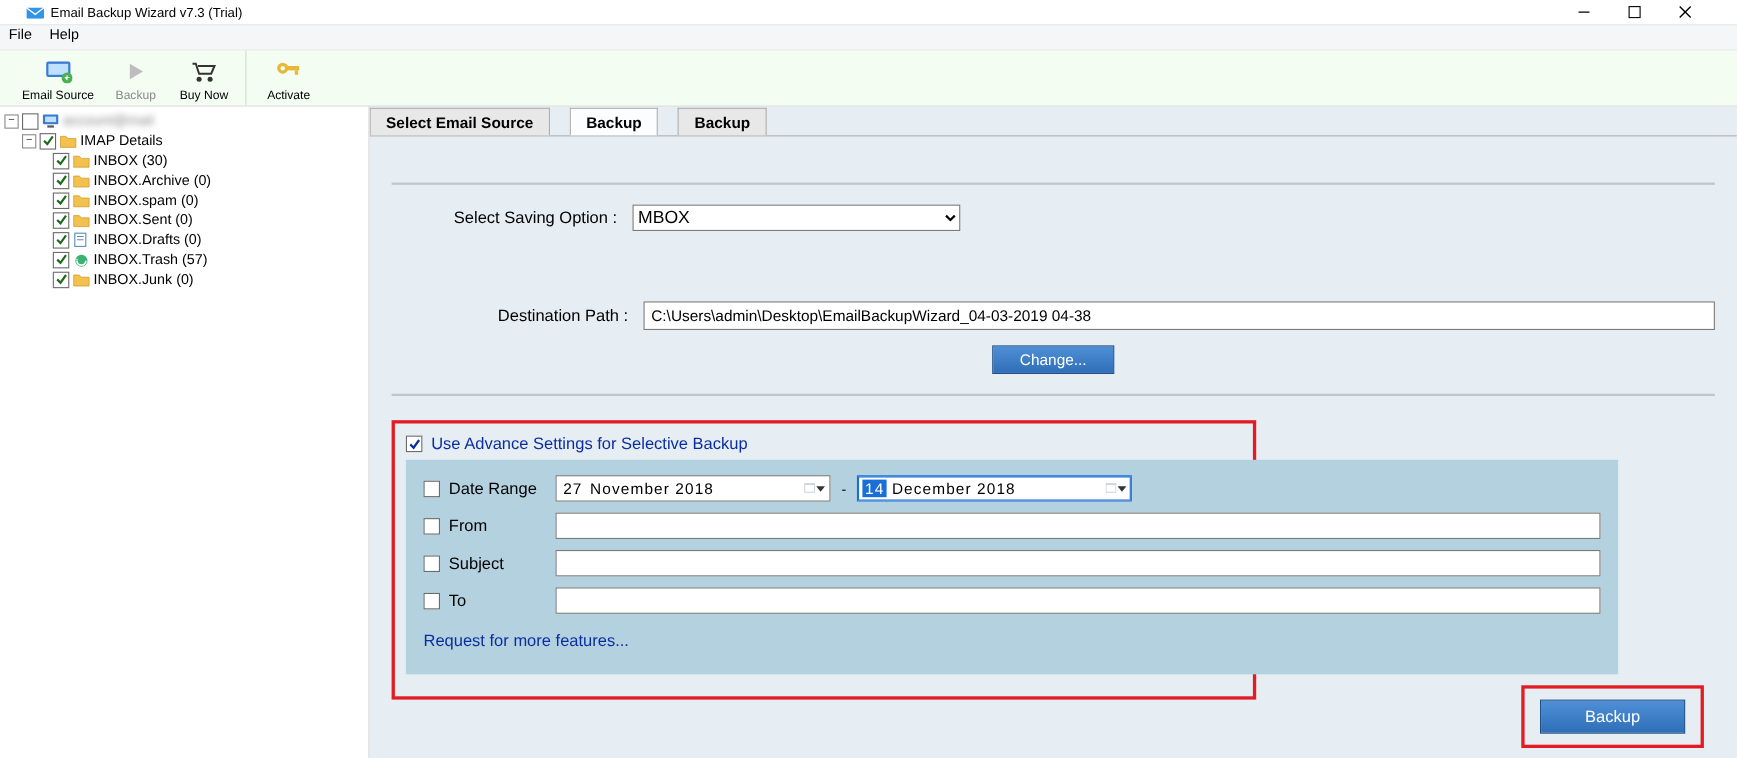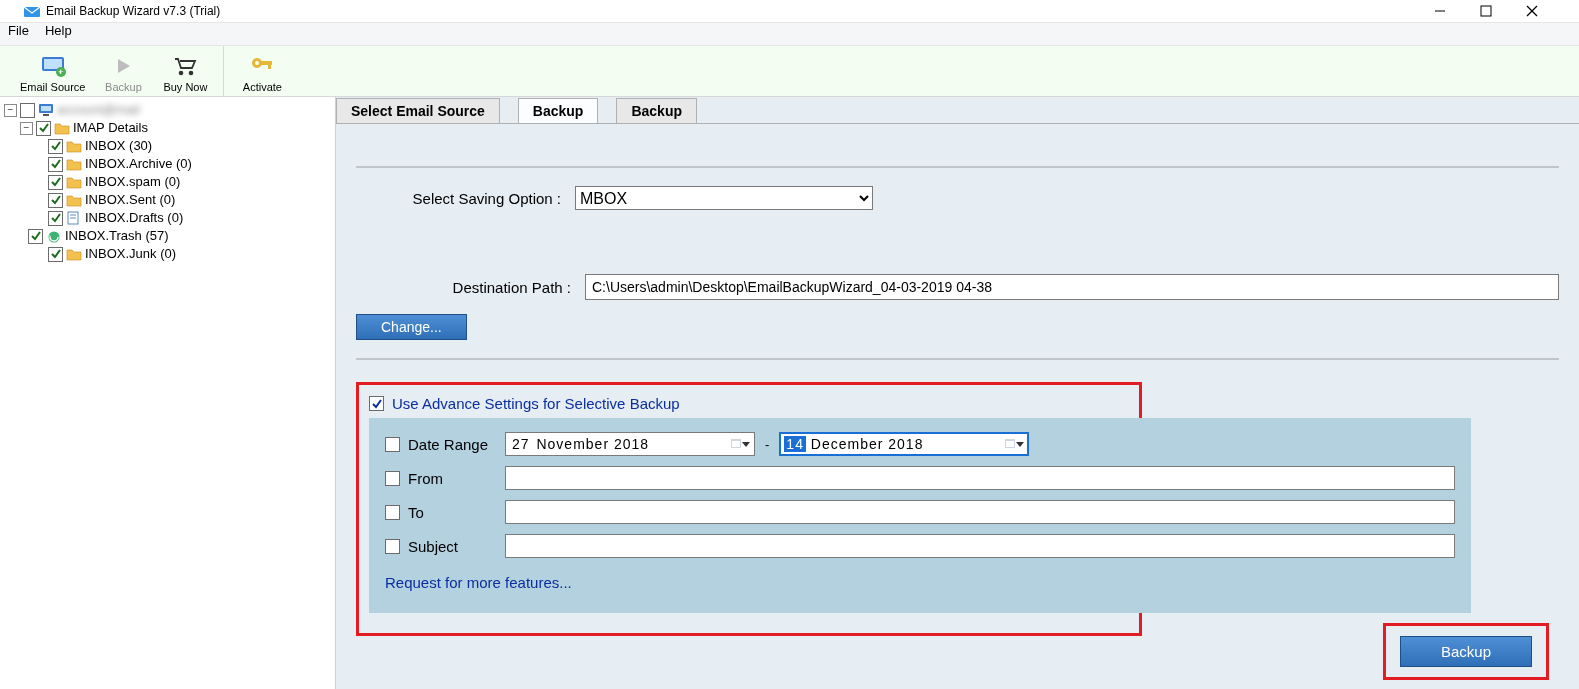--- a/index.html
+++ b/index.html
@@ -29,21 +29,21 @@
   .tabs{display:flex;align-items:flex-end;height:26px;margin-top:0;padding-left:0;background:transparent}
   .tab{padding:4px 14px;font-size:14px;font-weight:700;border:1px solid #b0b0b0;border-bottom:none;background:#e8e8e8;margin-right:18px}
   .tab.active{background:#fbfdff}
   .tabpanel{background:#e6edf3;border-top:1px solid #b0b0b0;padding:36px 20px}
   .section-line{border-top:2px solid #bfc5cb;margin:6px 0 18px 0}
   .row{display:flex;align-items:center;margin-bottom:14px}
   .row .lbl{width:175px;text-align:right;padding-right:14px;font-size:15px}
   select.saveopt{width:298px;height:24px;border:1px solid #7a7a7a;background:#fff;font-size:16px}
   input.path{flex:1;height:24px;border:1px solid #7a7a7a;padding:0 6px;font-size:14px;background:#fff}
   .btn{background:linear-gradient(#4f8fd6,#2e6fb7);color:#fff;border:1px solid #1f4f85;padding:4px 24px;font-size:14px}
-  .change-wrap{display:flex;justify-content:flex-start;margin-top:4px}
+  .change-wrap{display:flex;justify-content:center;margin-top:4px}
   .highlight-box{border:3px solid #e31b23;padding:10px 10px 20px 10px;margin-top:22px}
   .adv-label{display:flex;align-items:center;gap:8px;color:#0a2ea0;font-weight:400;font-size:15px;margin-bottom:6px}
   .adv-panel{background:#b3d1df;padding:14px 16px 22px 16px}
   .adv-row{display:flex;align-items:center;margin-bottom:10px}
   .adv-row .cb-wrap{display:flex;align-items:center;gap:8px;width:120px}
   .tinput{height:22px;border:1px solid #7a7a7a;background:#fff;padding:0 6px;font-size:13px;color:#999}
   .date-field{width:240px;height:22px;border:1px solid #7a7a7a;background:#fff;display:flex;align-items:center;padding:0 4px;font-size:14px;letter-spacing:1px}
   .date-field.focus{border:1px solid #1a6fd6;box-shadow:inset 0 0 0 1px #1a6fd6}
   .date-field .day{padding:0 2px}
   .date-field .day.sel{background:#1a6fd6;color:#fff}
@@ -203,21 +203,21 @@
               <path d="M1 5l3 3 5-7" stroke="#1e6b1e" stroke-width="2" fill="none"></path>
             </svg>
           </span>
         <span class="folder-ico"><svg width="16" height="14">
               <rect x="2" y="1" width="10" height="12" fill="#fff" stroke="#5b8bc0"></rect>
               <line x1="4" y1="4" x2="10" y2="4" stroke="#5b8bc0"></line>
               <line x1="4" y1="7" x2="10" y2="7" stroke="#5b8bc0"></line>
             </svg></span>
         <span>INBOX.Drafts (0)</span>
       </div>
-      <div class="trow" style="padding-left:28px">
+      <div class="trow" style="padding-left:48px">
         <span class="cb checked">
             <svg width="10" height="10">
               <path d="M1 5l3 3 5-7" stroke="#1e6b1e" stroke-width="2" fill="none"></path>
             </svg>
           </span>
         <span class="folder-ico"><svg width="16" height="14">
               <circle cx="8" cy="8" r="5.5" fill="#3bb273"></circle>
               <path d="M4 8a4 4 0 108 0" fill="none" stroke="#fff" stroke-width="1.5"></path>
               <path d="M4 8l-1-2 2 1" fill="#fff"></path>
             </svg></span>
@@ -321,30 +321,30 @@
               <span class="cb"></span>
               <span style="font-size:15px">From</span>
             </div>
             <input class="tinput" style="flex: 1 1 0%;">
           </div>
 
           
           <div class="adv-row">
             <div class="cb-wrap">
               <span class="cb"></span>
-              <span style="font-size:15px">To</span>
+              <span style="font-size:15px">Subject</span>
             </div>
             <input class="tinput" style="flex: 1 1 0%;">
           </div>
 
           
           <div class="adv-row">
             <div class="cb-wrap">
               <span class="cb"></span>
-              <span style="font-size:15px">Subject</span>
+              <span style="font-size:15px">To</span>
             </div>
             <input class="tinput" style="flex: 1 1 0%;">
           </div>
 
           <a class="request-link">Request for more features...</a>
         </div>
       </div>
     </div>
 
     <div class="backup-wrap">

